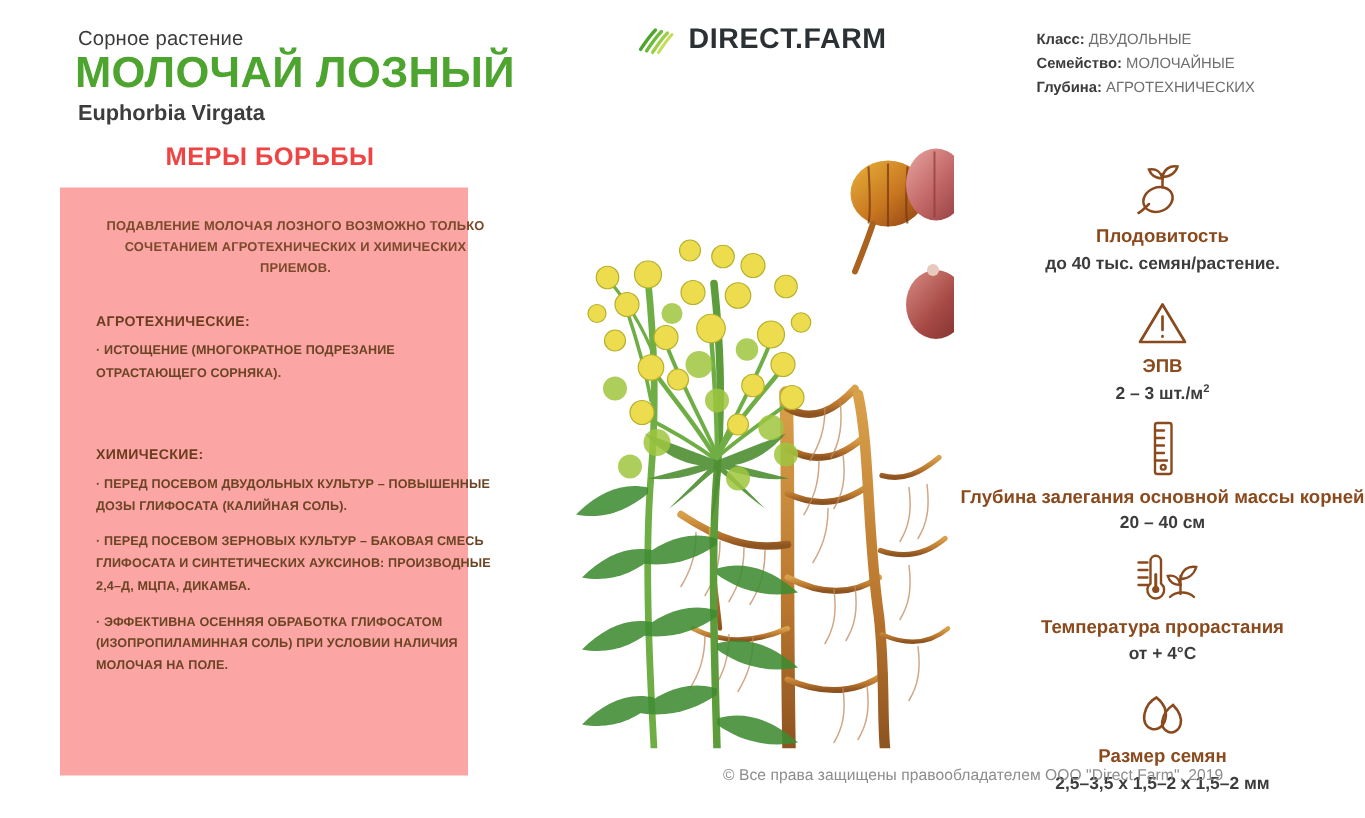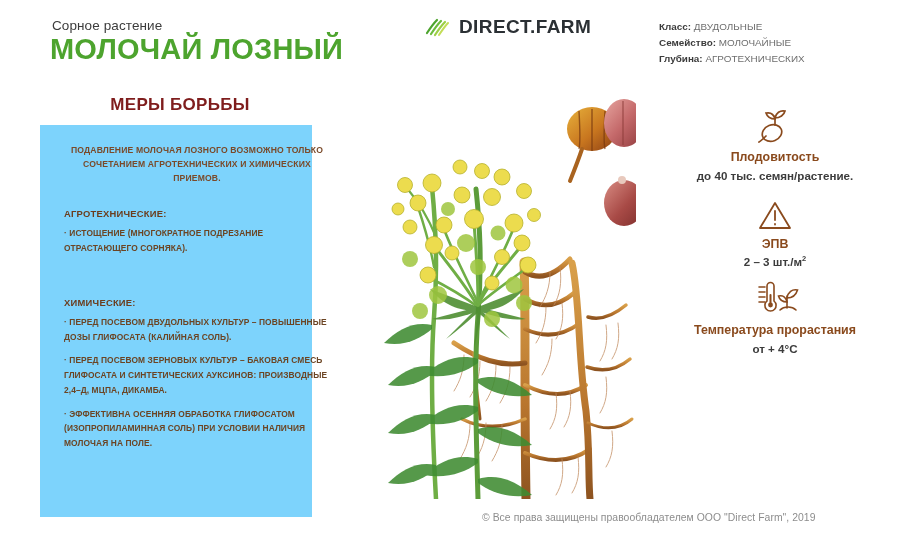--- a/index.html
+++ b/index.html
@@ -22,26 +22,26 @@
     position:absolute;left:50px;top:33px;
     font-size:29px;font-weight:700;color:#4da42e;letter-spacing:.2px;
     white-space:nowrap;
   }
   .plant-latin{
     position:absolute;left:52px;top:68px;
     font-size:14.5px;font-weight:700;color:#3c3c3c;
   }
   .measures-title{
     position:absolute;left:0;top:95px;width:360px;text-align:center;
-    font-size:17px;font-weight:700;color:#7f1d1d;letter-spacing:.3px;
+    font-size:17px;font-weight:700;color:#ef4444;letter-spacing:.3px;
   }
 
   .beige-panel{
     position:absolute;left:40px;top:125px;width:272px;height:392px;
-    background:#7dd3fc;
+    background:#fca5a5;
   }
   .intro{
     position:absolute;left:22px;top:18px;width:270px;
     text-align:center;font-size:8.6px;line-height:1.65;
     color:#7a4a2a;font-weight:600;letter-spacing:.15px;
   }
   .sect{position:absolute;left:24px;width:272px;}
   .sect-head{
     font-size:9.4px;font-weight:800;color:#6b3d1e;letter-spacing:.25px;
     margin-bottom:7px;
@@ -62,20 +62,21 @@
 
   
   .logo{position:absolute;left:424px;top:16px;display:flex;align-items:center;gap:9px;}
   .logo-mark{width:26px;height:22px;}
   .logo-text{font-size:19px;font-weight:800;color:#2b3034;letter-spacing:.4px;}
 
   .taxo{position:absolute;left:659px;top:19px;width:244px;}
   .taxo-row{
     font-size:9.9px;line-height:1.62;color:#6e6e6e;font-weight:400;
     white-space:nowrap;
+    margin-left:32px;
   }
   .taxo-row b{color:#3c3c3c;font-weight:700;}
   .taxo-cont{
     font-size:9.9px;line-height:1.62;color:#6e6e6e;
     padding-left:37px;white-space:nowrap;
   }
 
   .facts{position:absolute;left:640px;top:105px;width:270px;}
   .fact{width:270px;text-align:center;margin-bottom:9px;}
   .fact-icon{height:40px;display:flex;align-items:flex-end;justify-content:center;margin-bottom:5px;}
@@ -94,20 +95,21 @@
 </style>
 </head>
 <body>
 
 <div class="page">
 
   <div class="left-col">
 
     <div class="kicker">Сорное растение</div>
     <div class="plant-name">МОЛОЧАЙ ЛОЗНЫЙ</div>
+    <div class="plant-latin">Euphorbia Virgata</div>
     <div class="measures-title">МЕРЫ БОРЬБЫ</div>
 
     <div class="beige-panel">
       <div class="intro">ПОДАВЛЕНИЕ МОЛОЧАЯ ЛОЗНОГО ВОЗМОЖНО ТОЛЬКО СОЧЕТАНИЕМ АГРОТЕХНИЧЕСКИХ И ХИМИЧЕСКИХ ПРИЕМОВ.</div>
 
       <div class="sect sect-agro">
         <div class="sect-head">АГРОТЕХНИЧЕСКИЕ:</div>
         <div class="sect-item">· ИСТОЩЕНИЕ (МНОГОКРАТНОЕ ПОДРЕЗАНИЕ ОТРАСТАЮЩЕГО СОРНЯКА).</div>
       </div>
 
@@ -327,37 +329,62 @@
             <path d="M19 5 L34 30 L4 30 Z"></path>
             <path d="M19 13 L19 22"></path>
             <path d="M19 26 L19 26.5"></path>
           </g>
         </svg>
       </div>
       <div class="fact-title">ЭПВ</div>
       <div class="fact-value"><span>2 – 3 шт./м</span><sup>2</sup></div>
     </div>
 
+    <div class="fact">
+      <div class="fact-icon">
+        <svg width="26" height="40" viewBox="0 0 26 40" xmlns="http://www.w3.org/2000/svg">
+          <g fill="none" stroke="#8a4a1d" stroke-width="1.6" stroke-linecap="round">
+            <rect x="8" y="3" width="11" height="34" rx="1.5"></rect>
+            <path d="M8 8 L14 8 M8 13 L14 13 M8 18 L14 18 M8 23 L14 23 M8 28 L16 28"></path>
+            <circle cx="13.5" cy="32.5" r="1.6"></circle>
+          </g>
+        </svg>
+      </div>
+      <div class="fact-title">Глубина залегания основной массы корней</div>
+      <div class="fact-value">20 – 40 см</div>
+    </div>
 
     <div class="fact">
       <div class="fact-icon">
         <svg width="56" height="40" viewBox="0 0 56 40" xmlns="http://www.w3.org/2000/svg">
           <g fill="none" stroke="#8a4a1d" stroke-width="1.6" stroke-linecap="round">
             <path d="M20 8 C20 6 21.6 4.5 23.5 4.5 C25.4 4.5 27 6 27 8 L27 23 A5.6 5.6 0 1 1 20 23 Z"></path>
             <circle cx="23.5" cy="27" r="2.4" fill="#8a4a1d" stroke="none"></circle>
             <path d="M23.5 17 L23.5 25" stroke-width="2"></path>
             <path d="M12 9 L18 9 M12 14 L18 14 M12 19 L18 19 M12 24 L18 24"></path>
             <path d="M40 30 L40 18"></path>
             <path d="M40 20 C45 20 49 17 50.5 12 C45 11 41 14 40 20 Z"></path>
             <path d="M40 24 C35.5 24 32.5 21.5 31.5 18 C36 17 39 19.5 40 24 Z"></path>
             <path d="M33 32 C35 30 38 29 41 29 C44 29 47 30 49 32"></path>
           </g>
         </svg>
       </div>
       <div class="fact-title">Температура прорастания</div>
       <div class="fact-value">от + 4°C</div>
     </div>
 
+    <div class="fact">
+      <div class="fact-icon">
+        <svg width="40" height="32" viewBox="0 0 40 32" xmlns="http://www.w3.org/2000/svg">
+          <g fill="none" stroke="#8a4a1d" stroke-width="1.7" stroke-linecap="round">
+            <path d="M16 5 C21 9 23 14 22 19 C21 24 17 27 13 26 C9 25 7 21 8 16 C9 11 12 7 16 5 Z"></path>
+            <path d="M27 10 C31 14 33 19 32 23 C31 27 27 29 24 28 C21 27 19 24 20 20 C21 15 24 12 27 10 Z"></path>
+          </g>
+        </svg>
+      </div>
+      <div class="fact-title">Размер семян</div>
+      <div class="fact-value">2,5–3,5 х 1,5–2 х 1,5–2 мм</div>
+    </div>
   </div>
 
   <div class="footer">© Все права защищены правообладателем  ООО "Direct Farm", 2019</div>
 
 </div>
 
 </body></html>

